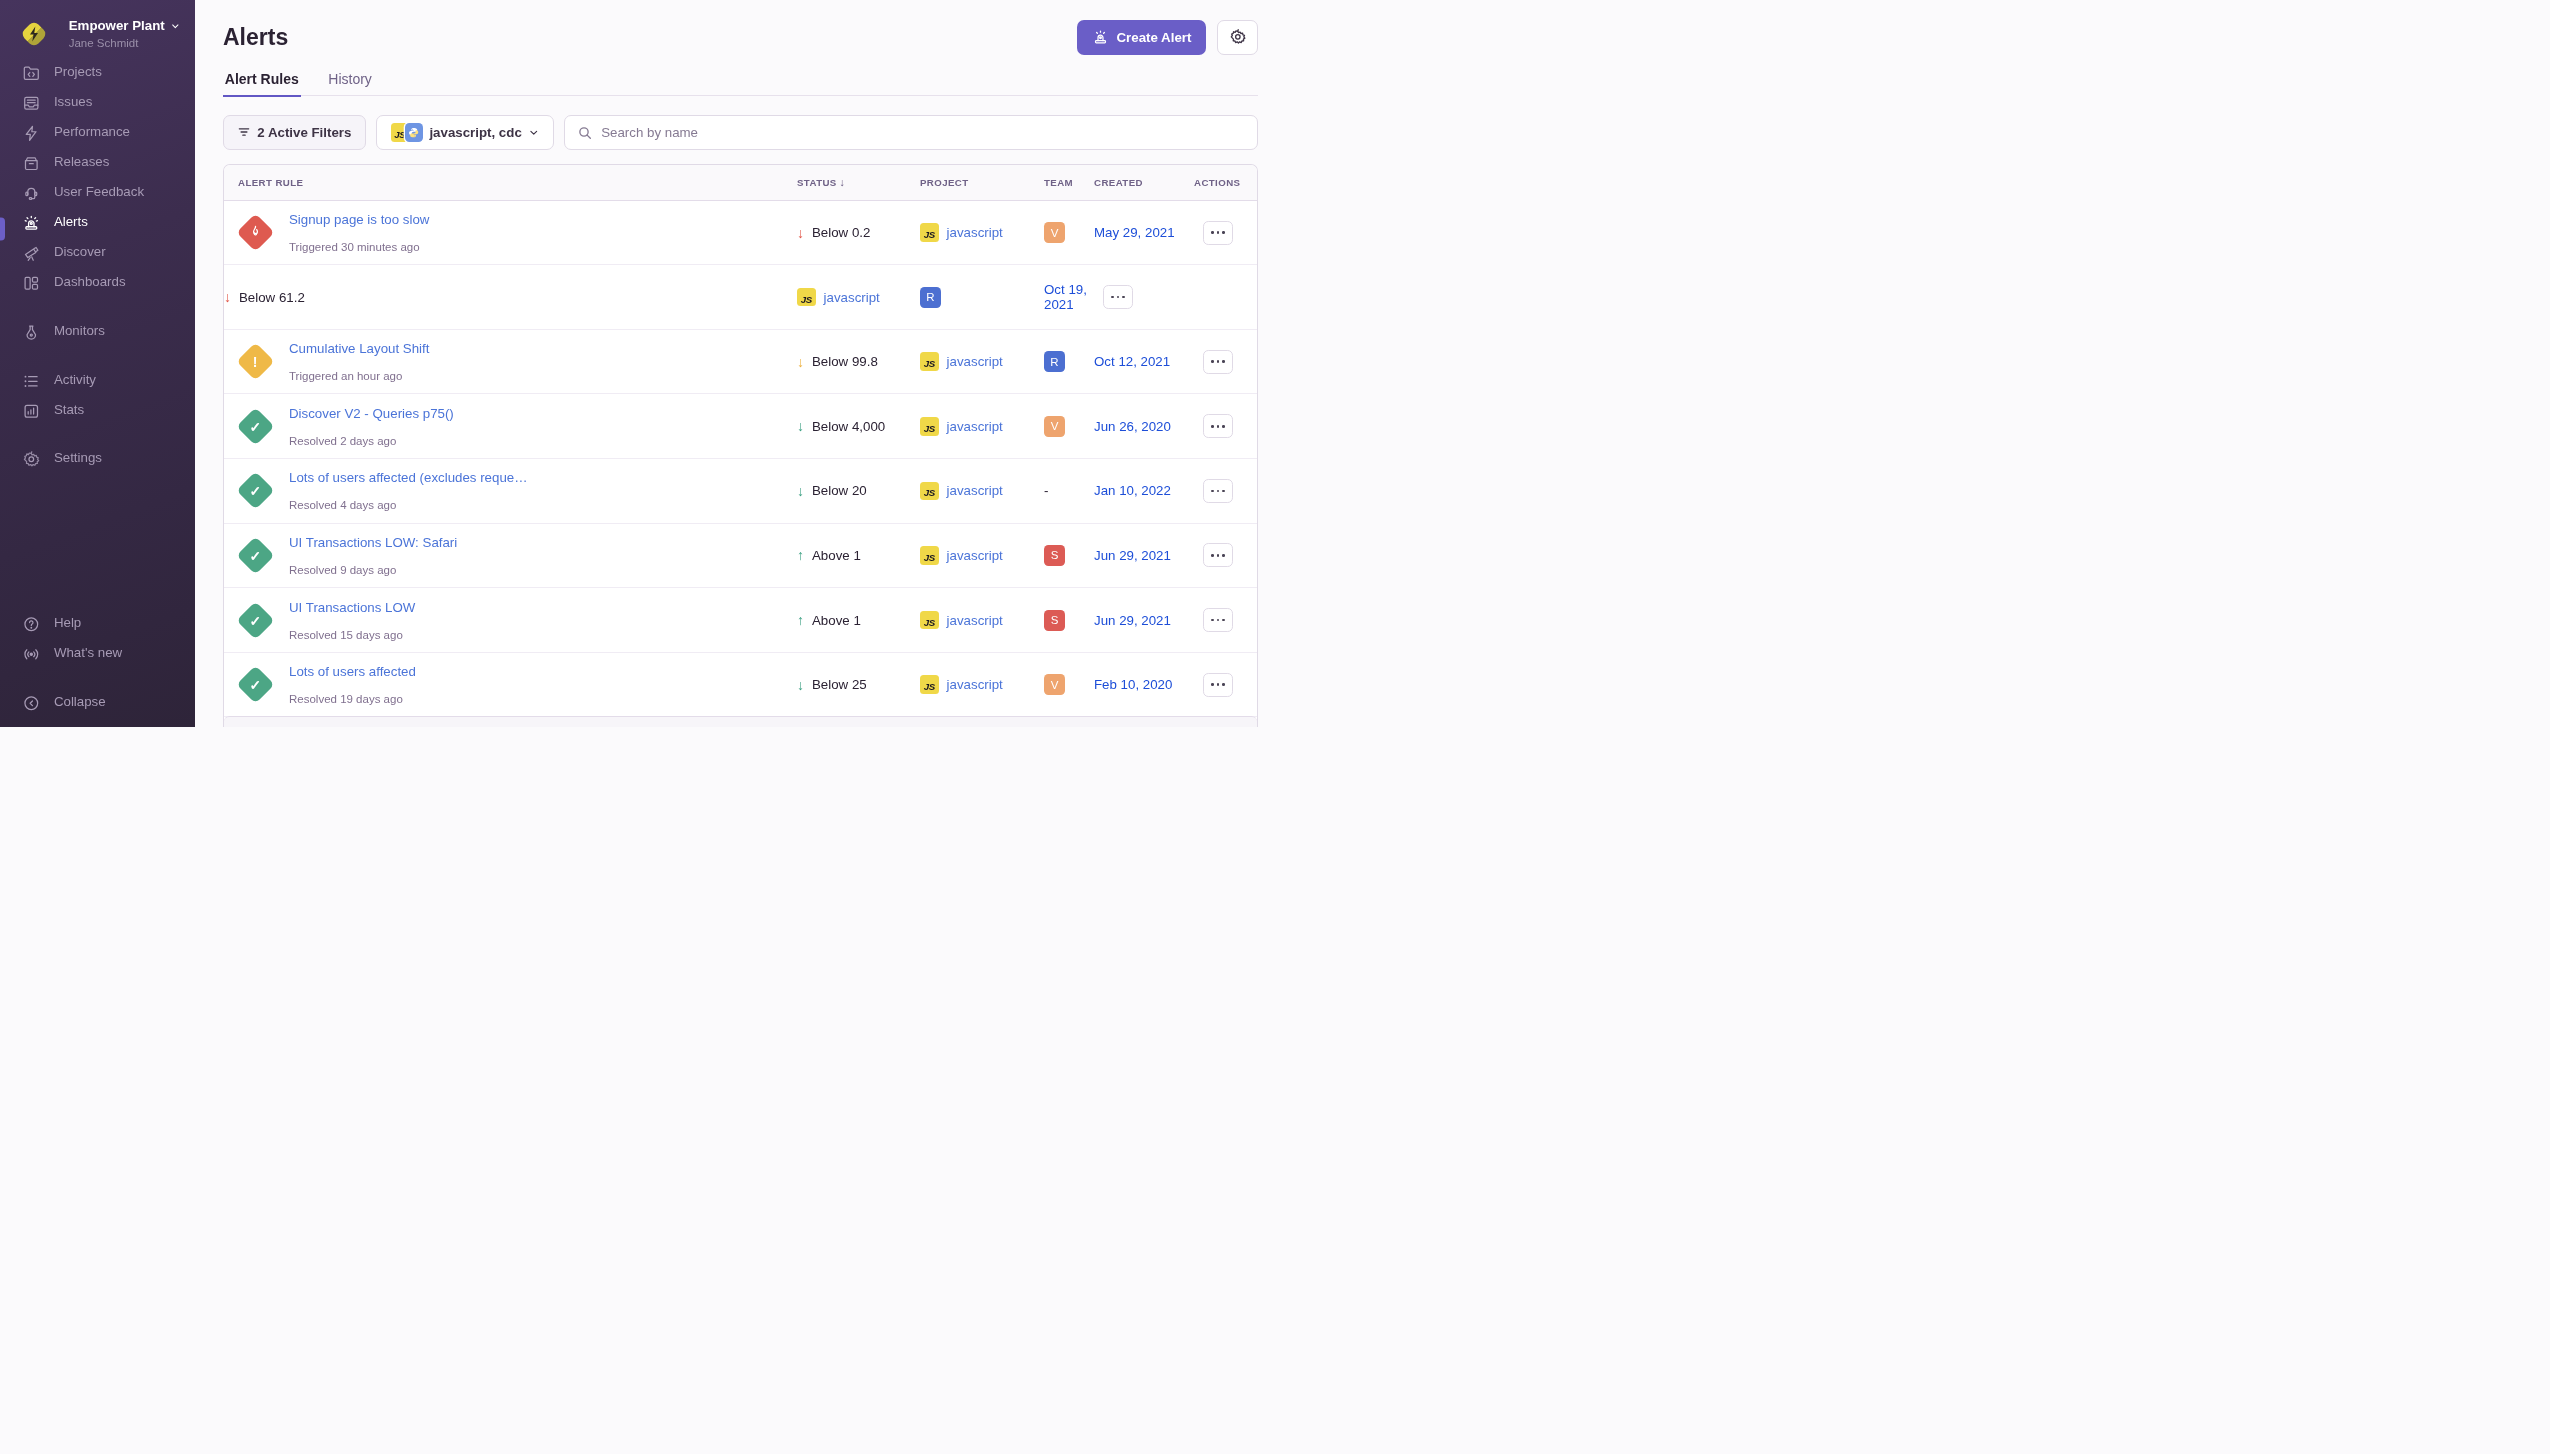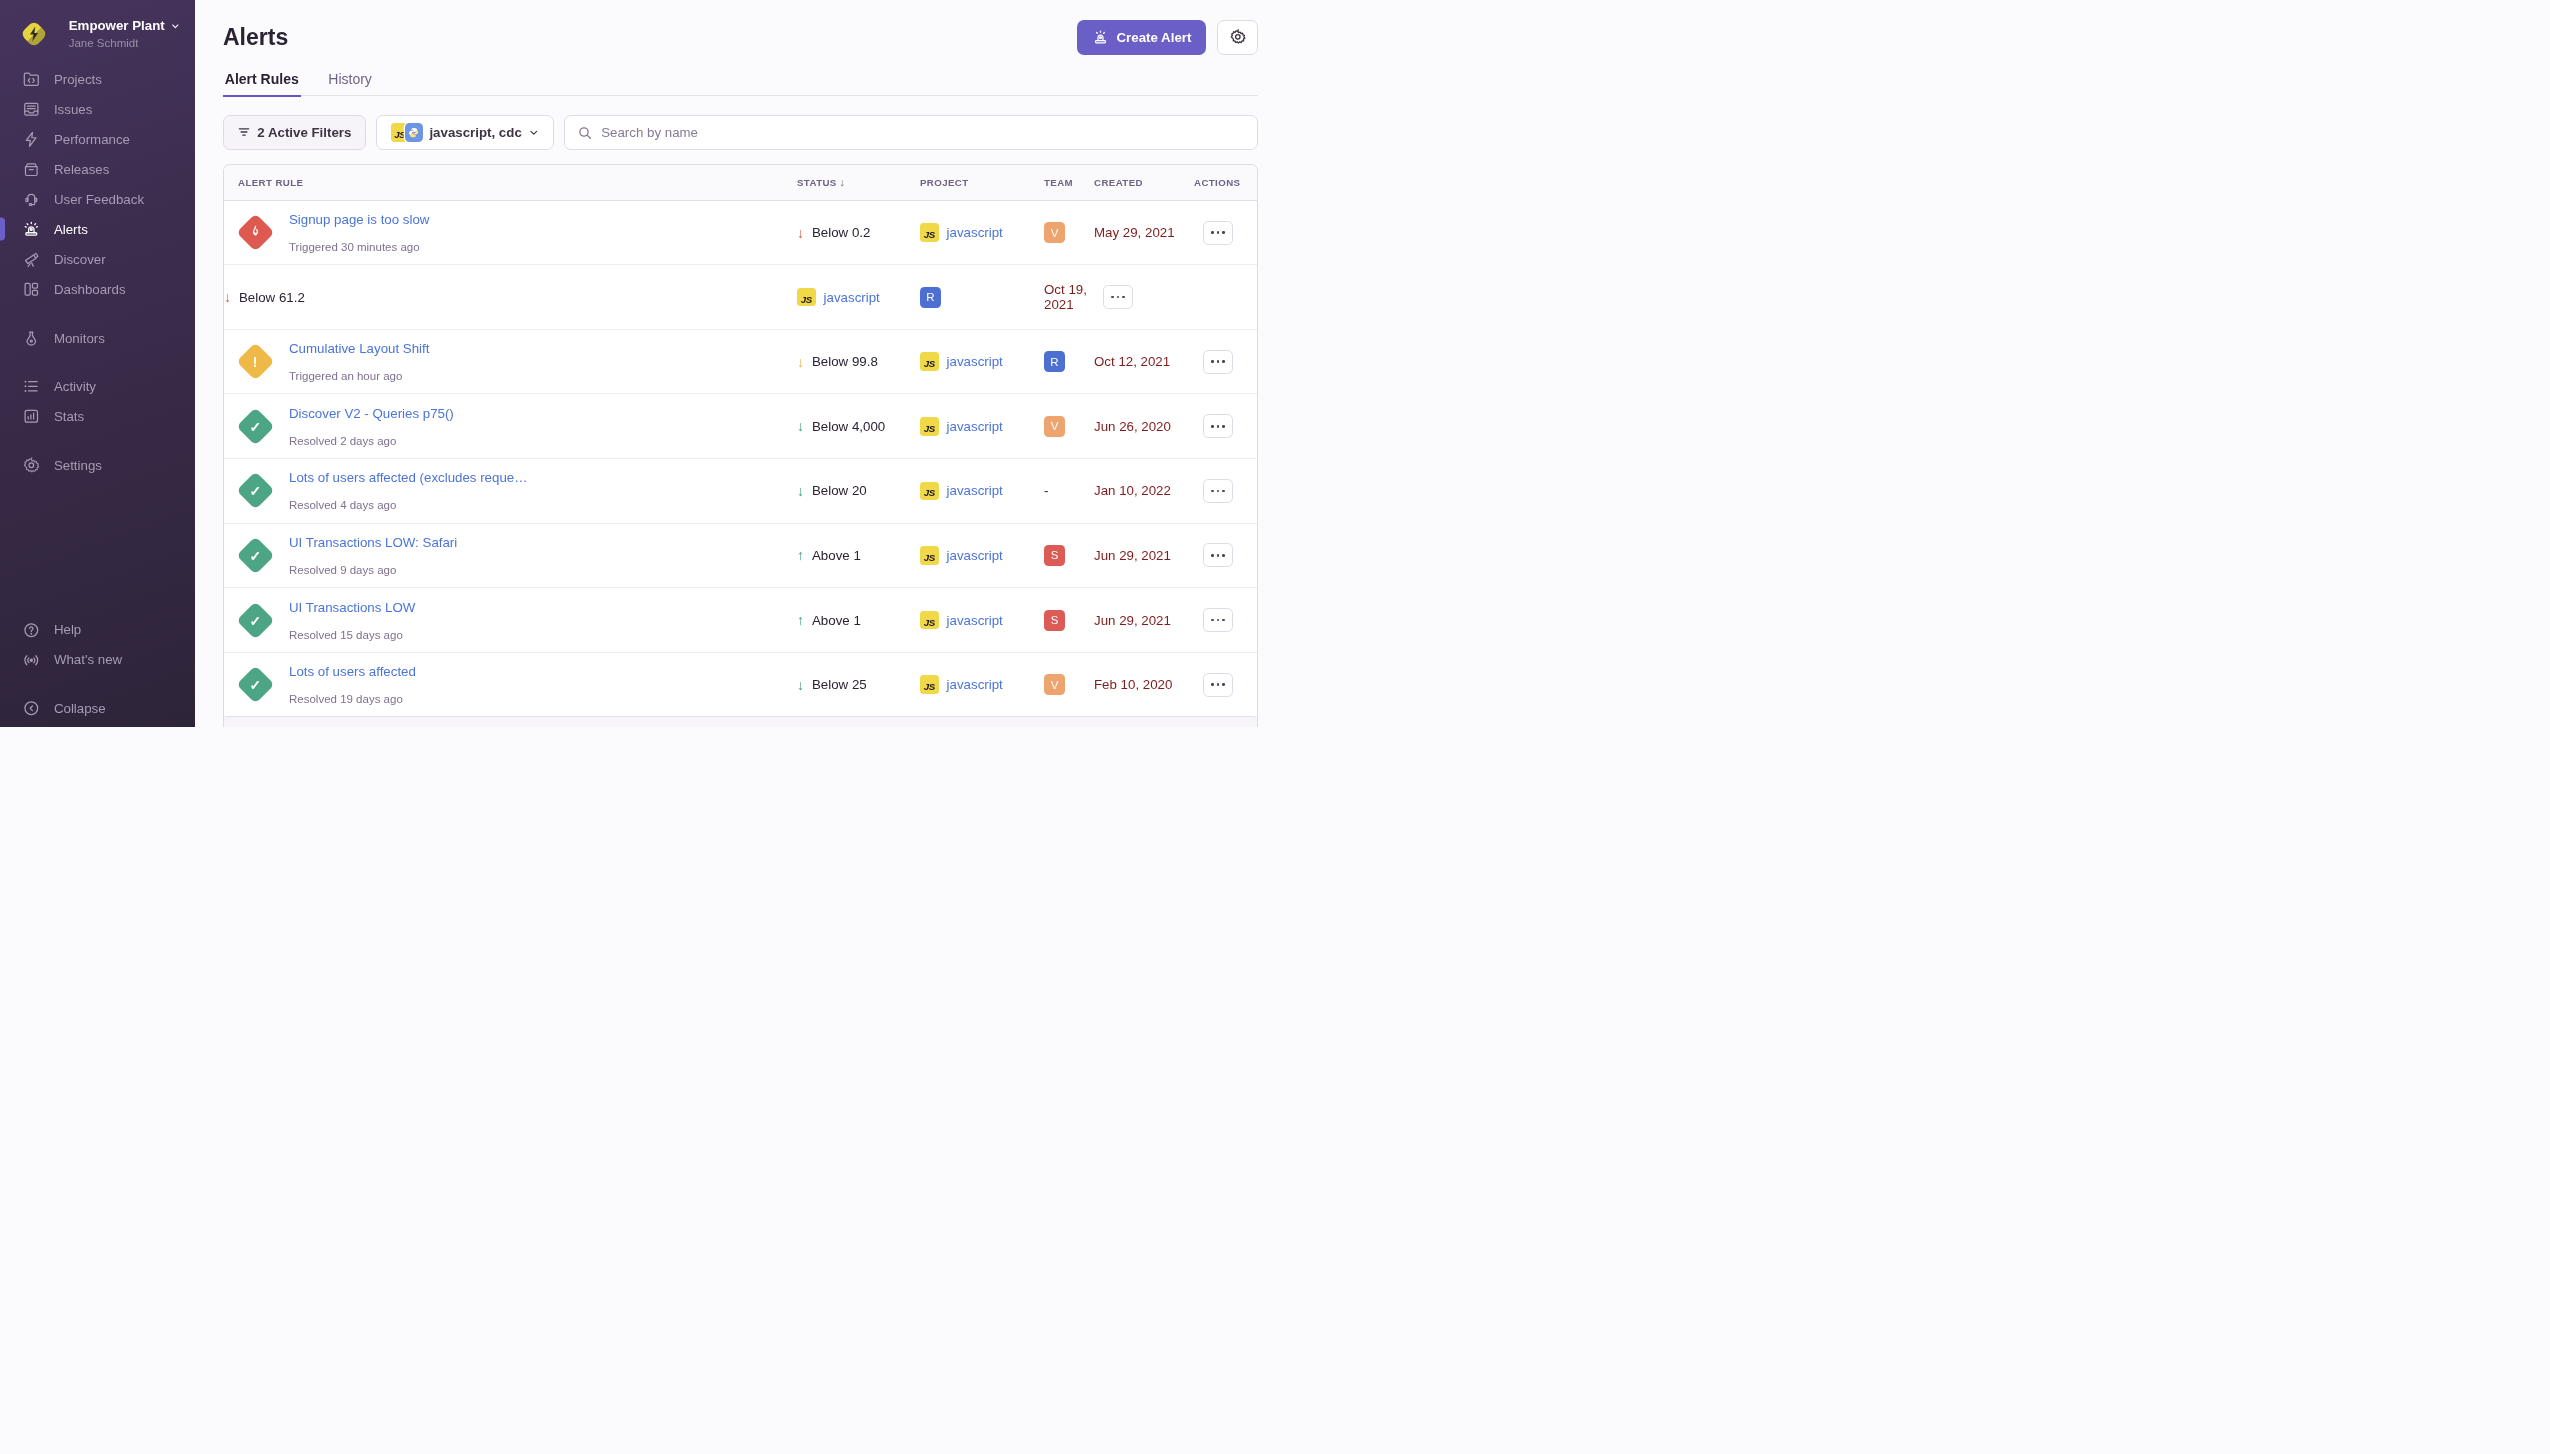--- a/index.html
+++ b/index.html
@@ -9,21 +9,21 @@
   
   .sidebar { width:195px; flex:0 0 195px; height:100%;
     background:linear-gradient(160deg,#46345d 0%,#3c2d4e 35%,#342843 70%,#2e2439 100%);
     color:#A79BB5; display:flex; flex-direction:column; }
   .org { display:flex; gap:19px; padding:17.7px 8.9px 0 17.7px; align-items:flex-start; cursor:pointer; }
   .org-logo { width:32px; height:32px; flex:0 0 32px; }
   .org-text { line-height:1.25; }
   .org-name { color:#fff; font-weight:bold; font-size:13.3px; white-space:nowrap; display:flex; align-items:center; gap:5.3px; }
   .org-user { color:#9A8FA9; font-size:11.5px; margin-top:1.8px; }
   .nav { margin-top:14px; display:flex; flex-direction:column; }
-  .nav-item { position:relative; height:30px; display:flex; align-items:center; gap:13.3px;
+  .nav-item { position:relative; height:30px; display:flex; gap:13.3px;
     padding-left:22px; font-size:13.3px; color:#A79BB5; cursor:pointer; white-space:nowrap; }
   .nav-item svg { width:18.6px; height:18.6px; flex:0 0 18.6px; }
   .nav-item.active { color:#fff; }
   .nav-item.active::before { content:""; position:absolute; left:-2.7px; top:50%; transform:translateY(-50%);
     width:8px; height:23px; border-radius:4.4px; background:#6C5FC7; }
   .gap-lg { margin-top:18.6px; }
   .side-footer { margin-top:auto; padding-bottom:3.5px; display:flex; flex-direction:column; }
 
   
   .main { flex:1; padding:0 17px 0 28px; display:flex; flex-direction:column; }
@@ -84,21 +84,21 @@
   .trend[data-tone="green"]  { color:#3DA183; }
   .project-cell { display:flex; align-items:center; gap:8px; }
   .project-link { font-size:13.3px; color:#4B74D8; text-decoration:none; cursor:pointer; }
   .team-badge { width:21px; height:21px; border-radius:4.4px; color:#fff; font-size:11.5px;
     display:flex; align-items:center; justify-content:center; }
   .team-badge[data-team-color="orange"] { background:#EEA46E; }
   .team-badge[data-team-color="blue"]   { background:#4C6FD1; }
   .team-badge[data-team-color="red"]    { background:#DC5B55; }
   .team-badge[data-team-color="none"]   { background:transparent; color:#2B2233; font-size:13.3px;
     width:auto; justify-content:flex-start; }
-  .created-cell { font-size:13.3px; color:#7f1d1d; }
+  .created-cell { font-size:13.3px; color:#1d4ed8; }
   .actions-cell { padding-left:8.9px; }
   .dots-btn { width:30px; height:24px; border:0.9px solid #E0DAE6; border-radius:5.3px; background:#fff;
     display:flex; align-items:center; justify-content:center; gap:2.7px; cursor:pointer; }
   .dots-btn i { width:2.7px; height:2.7px; border-radius:50%; background:#4A4455; }
   .panel-footer { height:10.6px; background:#F7F5F9; border-top:0.9px solid #E3DCE9;
     border-radius:5.3px 5.3px 0 0; margin-top:-0.9px; }
 </style>
 </head>
 <body>
 

